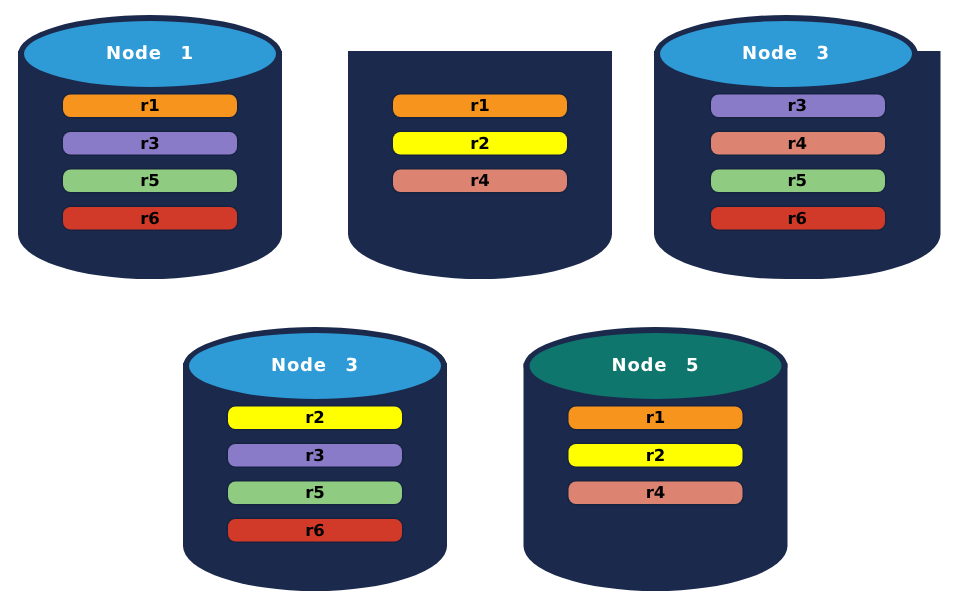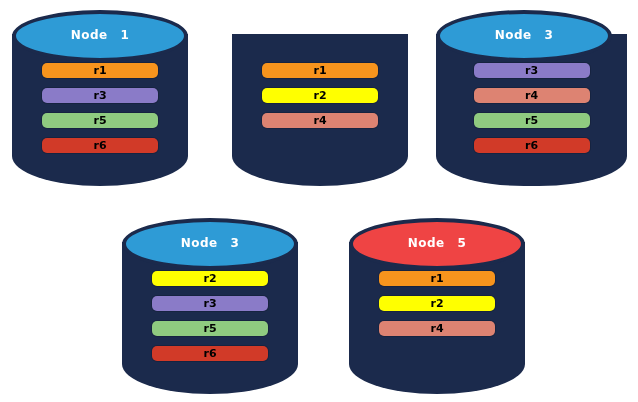--- a/index.html
+++ b/index.html
@@ -116,21 +116,21 @@
       </div>
       <div class="bars">
         <div class="bar" style="background: rgb(255, 255, 0); color: rgb(0, 0, 0);">r2</div>
         <div class="bar" style="background: rgb(138, 123, 200); color: rgb(0, 0, 0);">r3</div>
         <div class="bar" style="background: rgb(143, 203, 128); color: rgb(0, 0, 0);">r5</div>
         <div class="bar" style="background: rgb(209, 58, 40); color: rgb(0, 0, 0);">r6</div>
       </div>
     </div>
     <div class="cylinder" style="left: 349px; top: 216px;">
       <div class="cyl-body" style="background: rgb(27, 42, 76);"></div>
-      <div class="cyl-top" style="background: #ef4444; border-color: rgb(27, 42, 76);">
+      <div class="cyl-top" style="background: #0f766e; border-color: rgb(27, 42, 76);">
         <span class="cyl-title" style="color: rgb(255, 255, 255);">Node 5</span>
       </div>
       <div class="bars">
         <div class="bar" style="background: rgb(247, 148, 29); color: rgb(0, 0, 0);">r1</div>
         <div class="bar" style="background: rgb(255, 255, 0); color: rgb(0, 0, 0);">r2</div>
         <div class="bar" style="background: rgb(221, 131, 114); color: rgb(0, 0, 0);">r4</div>
       </div>
     </div>
   </div>
 

